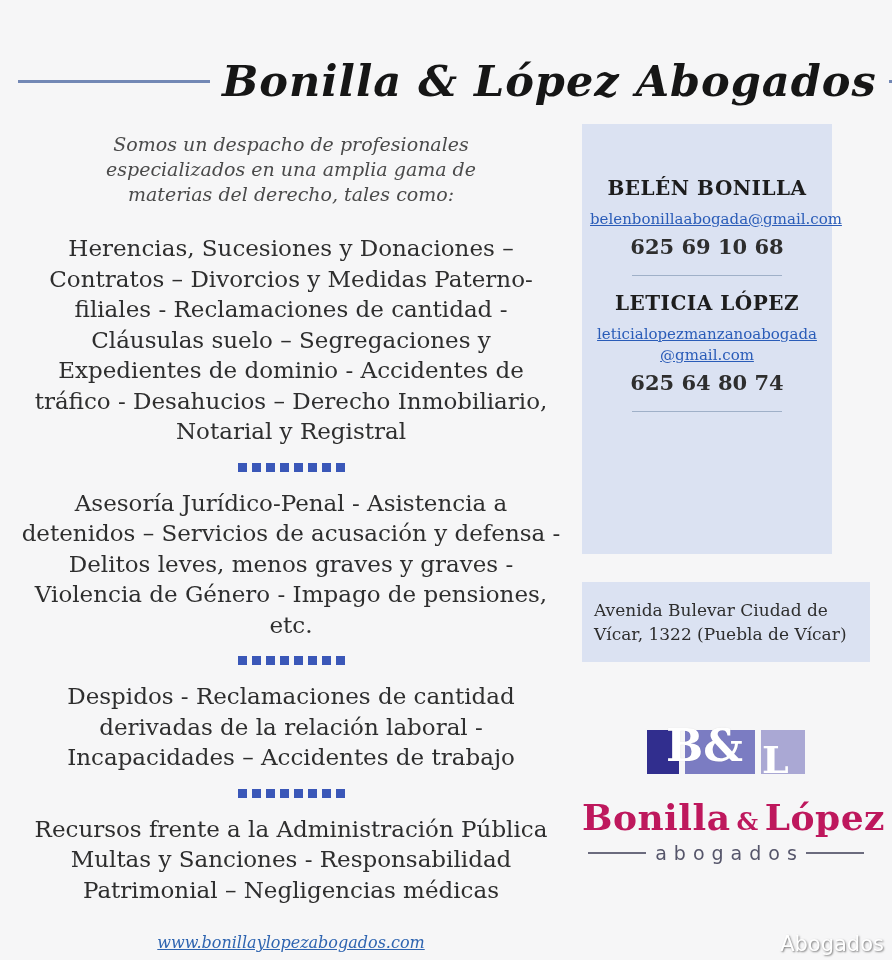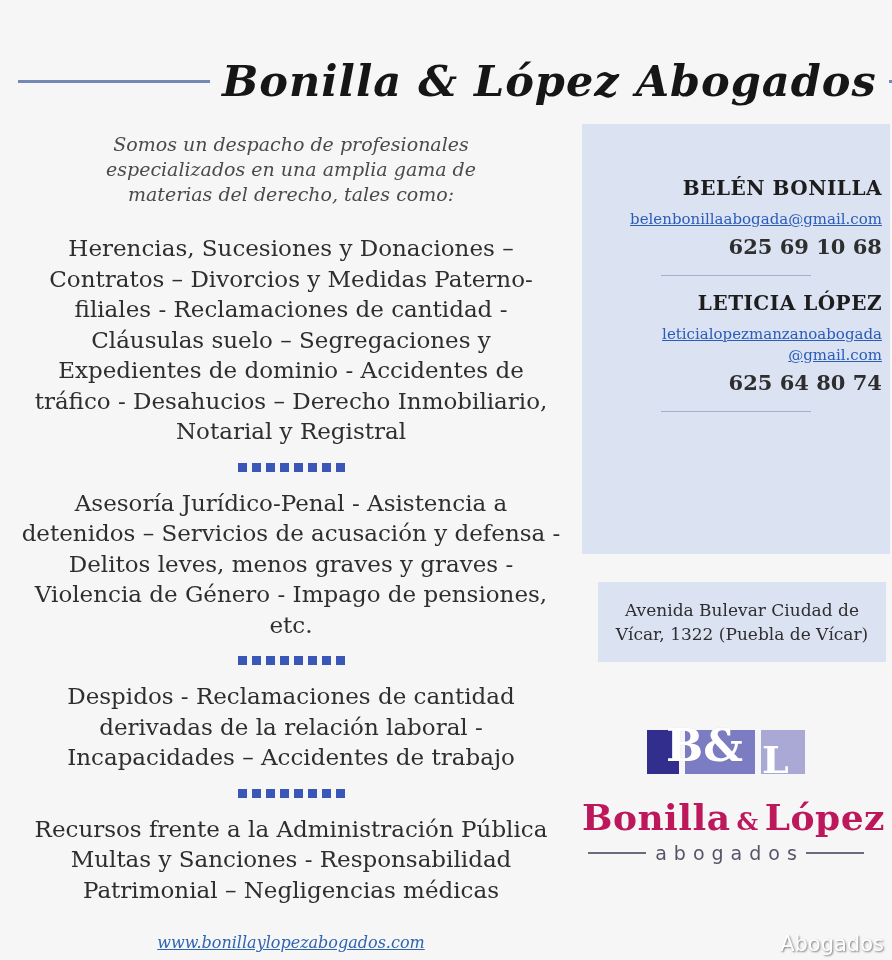--- a/index.html
+++ b/index.html
@@ -49,23 +49,23 @@
   }
   .website-row { margin-top: 28px; }
   a.website-link {
     color: #2e64b0; font-style: italic; font-size: 16px;
     text-decoration: underline; cursor: pointer;
   }
 
   
   .contact-card {
     background: #dbe2f2;
-    width: 308px; min-height: 430px;
+    width: 250px; min-height: 430px;
     padding: 52px 8px 30px 8px;
-    text-align: right;
+    text-align: center;
   }
   .contact-name {
     font-size: 20px; font-weight: bold; color: #1d1d1d;
     letter-spacing: 0.5px; margin-bottom: 9px;
   }
   a.contact-email {
     color: #2a5cb8; font-size: 15px; text-decoration: underline;
     white-space: pre-line; cursor: pointer; line-height: 21px;
     display: inline-block;
   }
@@ -73,22 +73,20 @@
   .contact-sep {
     border: none; border-top: 1px solid #9fb0c8;
     width: 150px; margin: 16px auto 15px auto;
   }
 
   
   .address-card {
     background: #dbe2f2;
     width: 288px; height: 80px; margin-top: 28px;
     display: flex; align-items: center; justify-content: center;
-    text-align: center;
-    margin-left: 16px;
   }
   .address-text { font-size: 17px; line-height: 24px; color: #2e2e2e; padding: 0 12px; }
 
   
   .logo { margin-top: 68px; text-align: center; }
   .logo-squares {
     position: relative; height: 46px; width: 160px;
     margin: 0 auto; display: flex; gap: 6px; justify-content: center;
   }
   .sq { height: 44px; }

